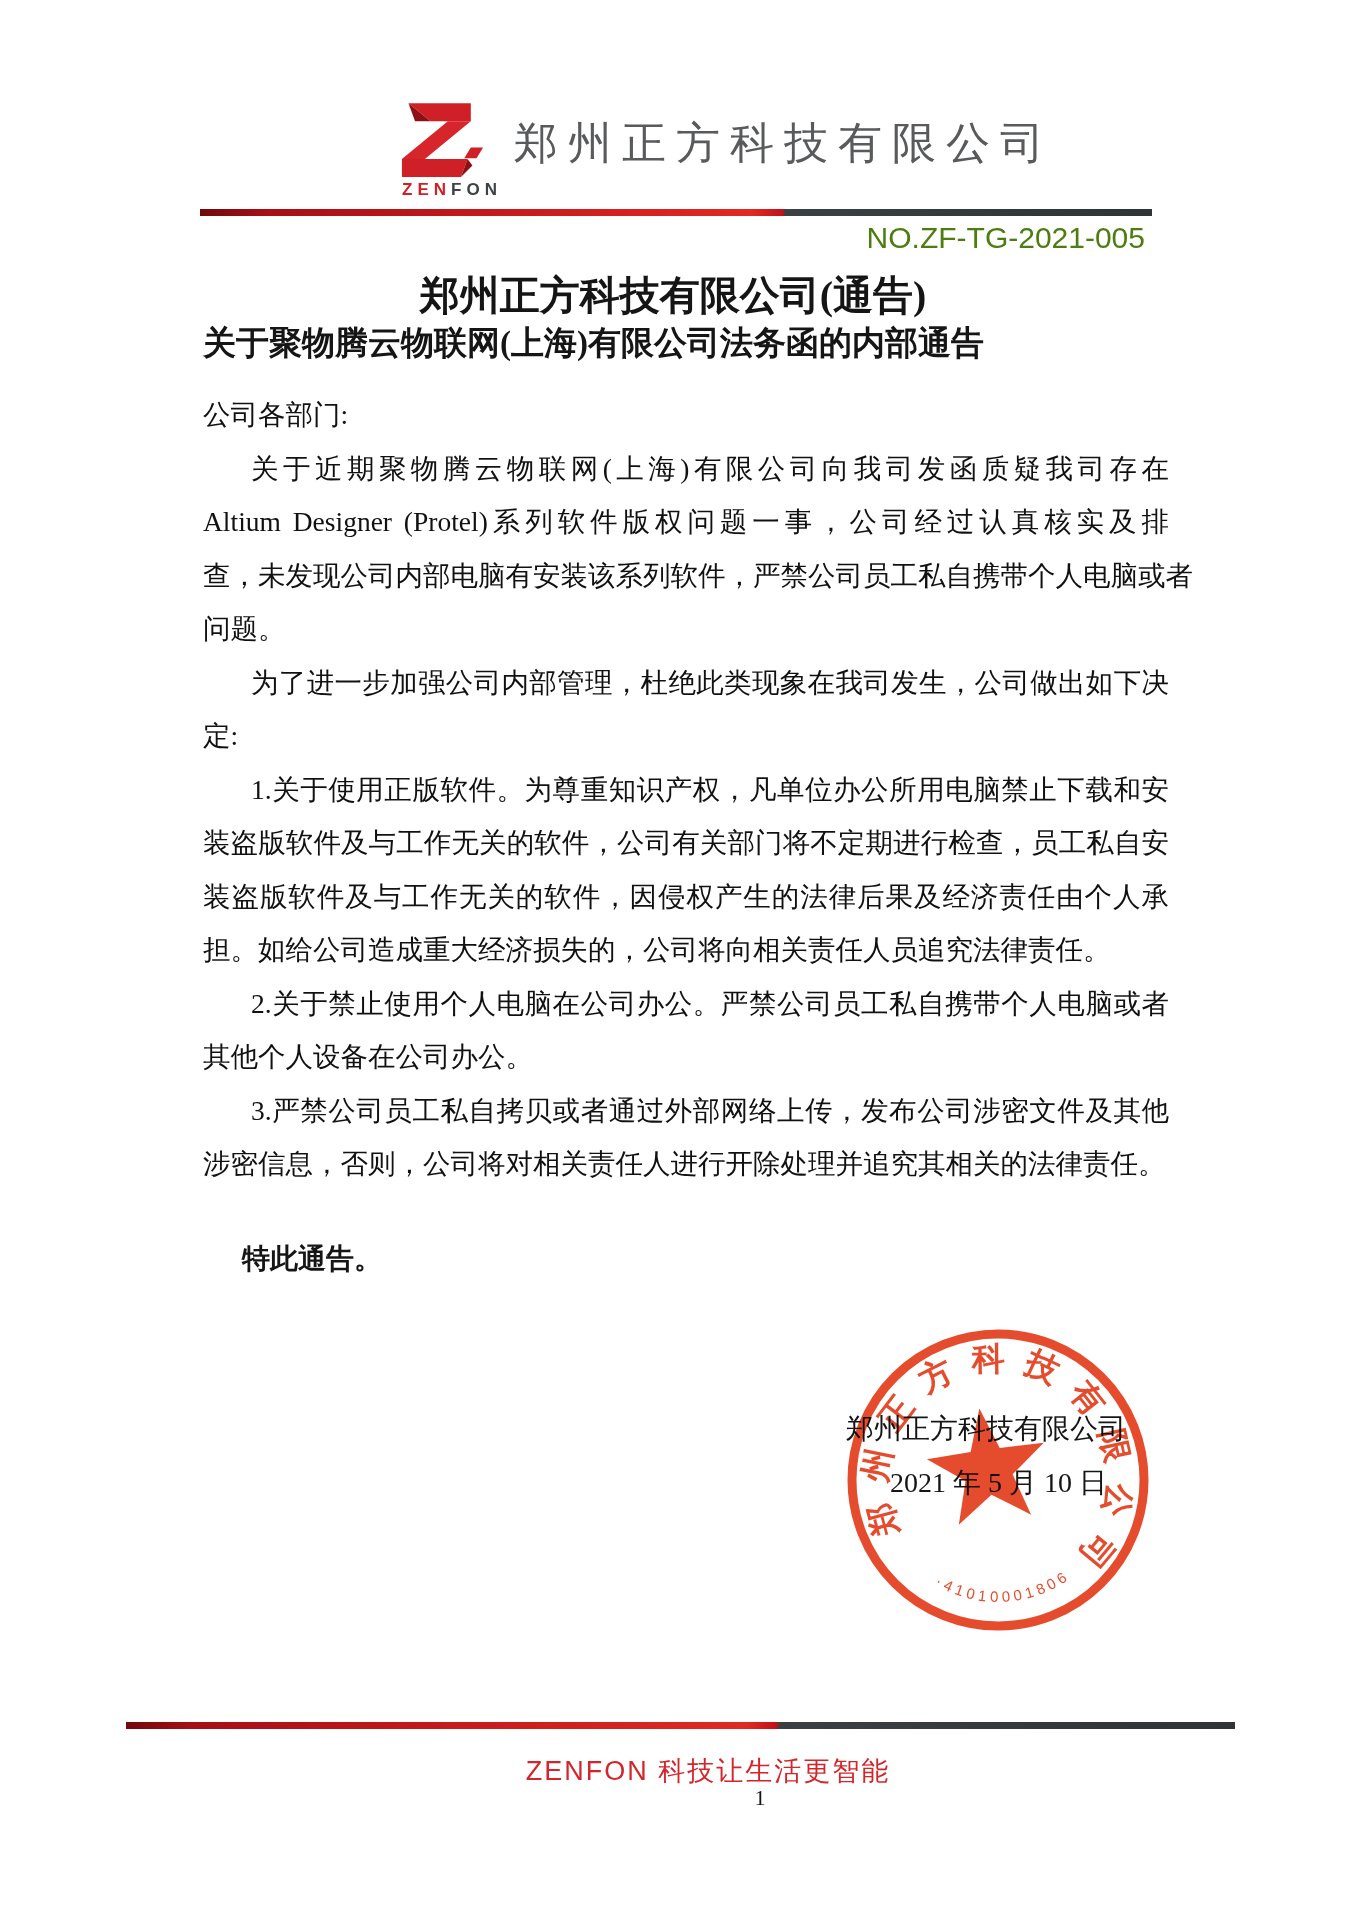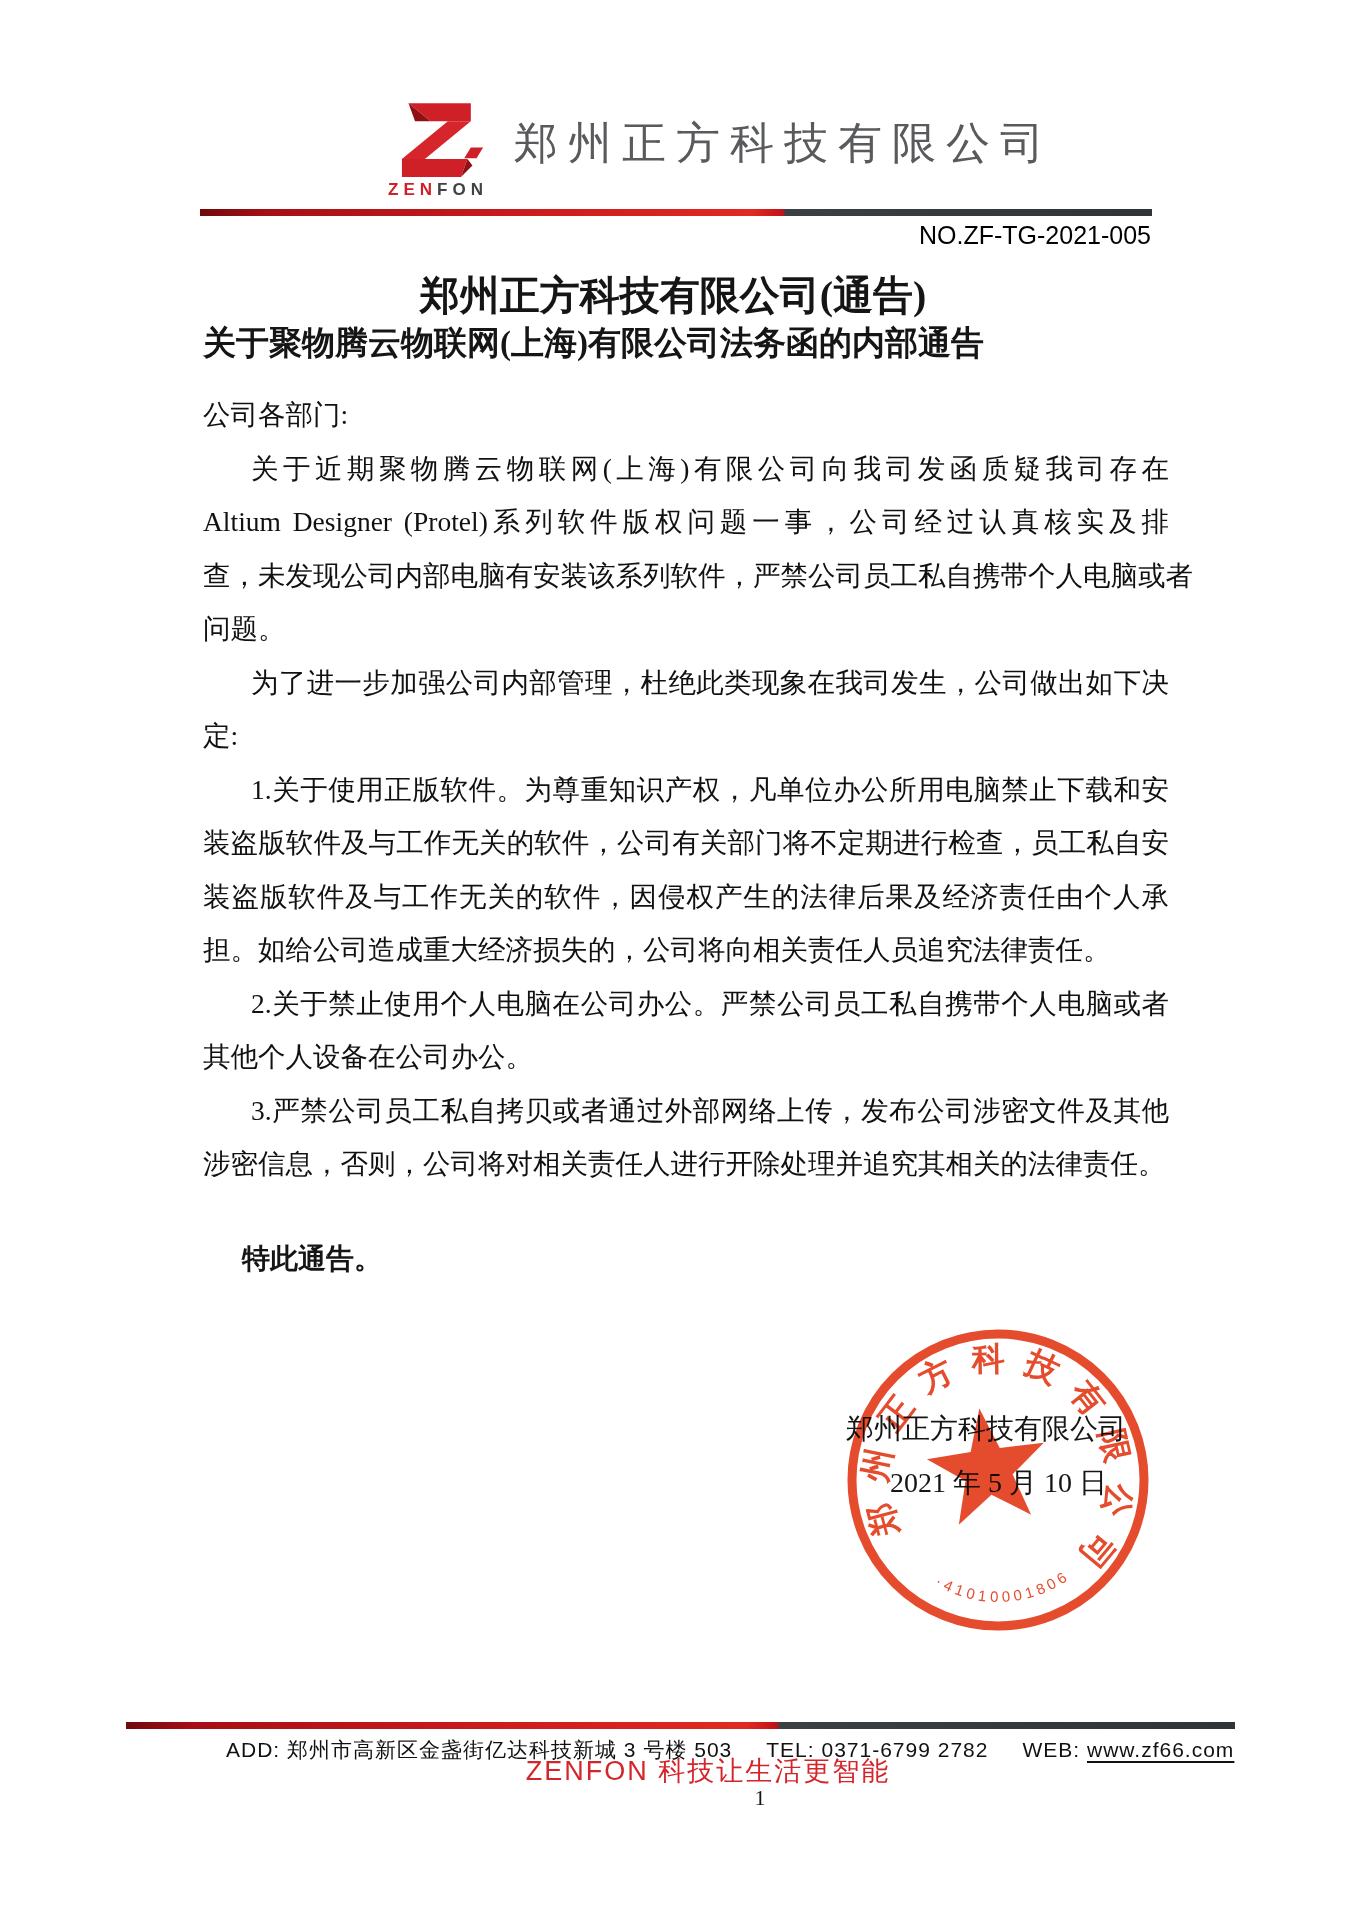--- a/index.html
+++ b/index.html
@@ -1,32 +1,32 @@
 <!DOCTYPE html>
 <html><head>
 <meta charset="utf-8">
 <style>
   html,body{margin:0;padding:0;background:#e9e9e9;}
   #page{position:relative;width:1358px;height:1920px;background:#ffffff;margin:0 auto;overflow:hidden;
         font-family:"Liberation Serif","DejaVu Serif",serif;color:#151515;}
 
   
   #logo-mark{position:absolute;left:392px;top:100px;width:92px;height:82px;}
-  #wordmark{position:absolute;left:374px;top:180px;width:128px;text-align:center;
+  #wordmark{position:absolute;left:374px;top:180px;width:128px;text-align:right;
             font-family:"Liberation Sans","DejaVu Sans",sans-serif;font-weight:bold;
             font-size:17px;letter-spacing:5px;white-space:nowrap;}
   #wordmark .red{color:#cf2027;}
   #wordmark .dark{color:#3e4345;}
   #company-name{position:absolute;left:514px;top:114px;font-family:"Liberation Sans","DejaVu Sans",sans-serif;
                 font-size:44px;font-weight:400;color:#595a5c;letter-spacing:10px;white-space:nowrap;}
   .rule{position:absolute;height:7px;}
   #header-rule{left:200px;top:209px;width:952px;
      background:linear-gradient(90deg,#70090d 0%,#a60f15 7%,#cf1d1e 38%,#e02a22 58%,#c11219 61.2%,#3a4043 61.5%,#2f3436 100%);}
-  #doc-number{position:absolute;right:207px;top:221px;font-family:"Liberation Sans","DejaVu Sans",sans-serif;
-              font-size:25px;color:#000000;}
+  #doc-number{position:absolute;right:213px;top:221px;font-family:"Liberation Sans","DejaVu Sans",sans-serif;
+              font-size:30px;color:#4d7c0f;}
 
   
   #doc-title{position:absolute;left:190px;top:268px;width:966px;text-align:center;
              font-size:40px;font-weight:bold;white-space:nowrap;}
   #doc-subtitle{position:absolute;left:203px;top:321px;width:966px;text-align:left;
              font-size:33px;font-weight:bold;white-space:nowrap;}
 
   
   #body-text{position:absolute;left:203px;top:388px;width:966px;}
   .bline{height:53.5px;line-height:53.5px;font-size:27.5px;color:#111;white-space:nowrap;}
@@ -108,19 +108,16 @@
     <polygon points="150,88 164.7,129.8 209,130.8 173.8,157.7 186.5,200.2 150,175 113.5,200.2 126.2,157.7 91,130.8 135.3,129.8" fill="#e33d1b" transform="rotate(-8 150 150)"></polygon>
     <text font-size="33" letter-spacing="17" fill="#e33d1b" font-weight="bold" font-family="Liberation Serif, DejaVu Serif, serif">
       <textPath href="#arcTop" startOffset="4">郑州正方科技有限公司</textPath>
     </text>
     <text font-size="15" letter-spacing="4" fill="#e33d1b" font-family="Liberation Sans, DejaVu Sans, sans-serif">
       <textPath href="#arcBottom" startOffset="8">·4101000180654</textPath>
     </text>
   </svg>
 
   <div id="footer-rule" class="rule"></div>
-  <div id="footer-info">
-    <span class="grp"><span>ADD:</span> <span>郑州市高新区金盏街亿达科技新城 3 号楼 503</span></span><span class="grp"><span>TEL:</span> <span>0371-6799 2782</span></span><span class="grp web"><span>WEB:</span> <u>www.zf66.com</u></span>
-  </div>
   <div id="slogan">ZENFON 科技让生活更智能</div>
   <div id="page-num">1</div>
 
 </div>
 
 </body></html>

